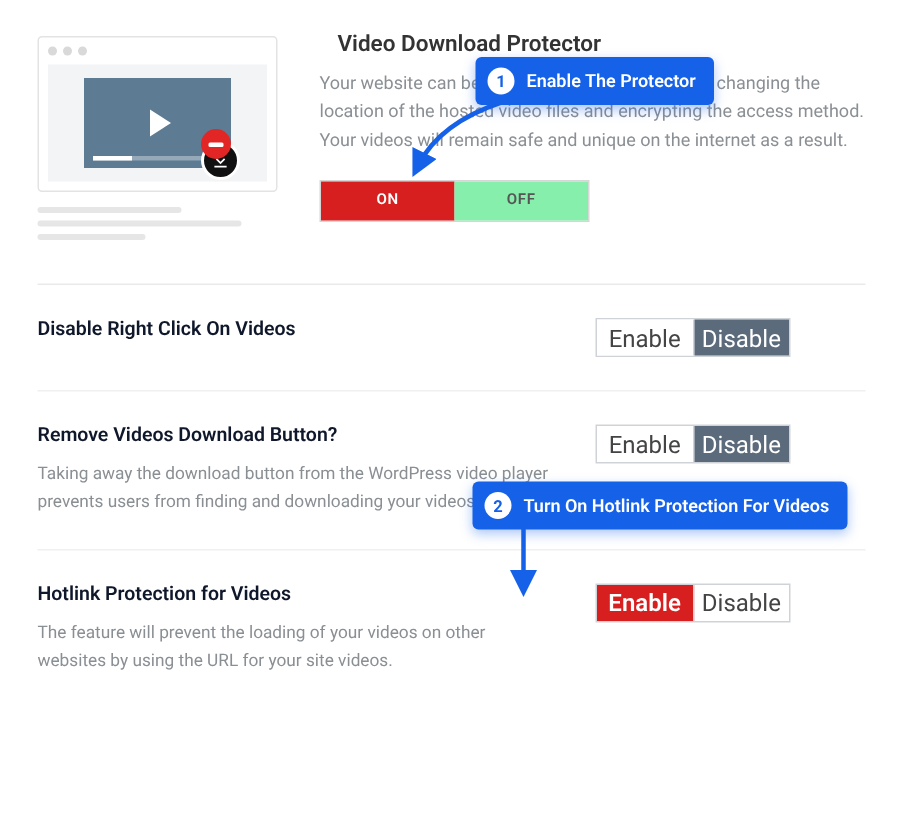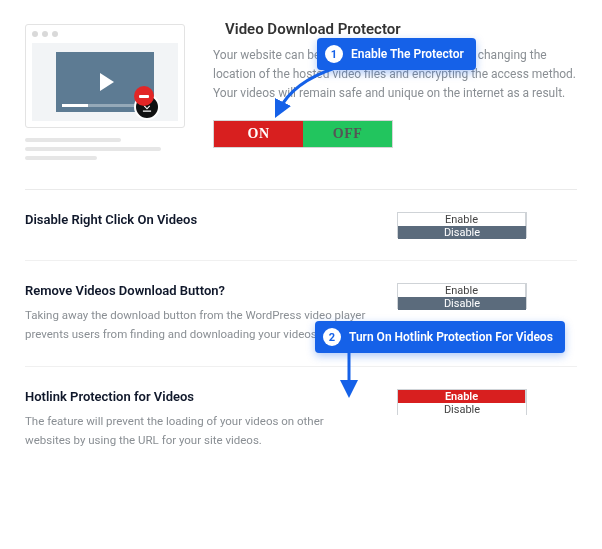--- a/index.html
+++ b/index.html
@@ -29,33 +29,33 @@
   .illus-lines { margin-top:10px; }
   .illus-lines div{height:4px;background:#e6e6e6;border-radius:2px;margin-bottom:5px;}
   .illus-lines div:nth-child(1){width:60%;}
   .illus-lines div:nth-child(2){width:85%;}
   .illus-lines div:nth-child(3){width:45%;}
 
   .hero-text { flex:1; position:relative;}
   .hero-title { font-size:15px; font-weight:600; color:#333; margin:0 12px 8px;}
   .hero-desc { font-size:12px; line-height:1.6; color:#8a8f94; margin:0 0 16px;}
 
-  .pill-group { display:flex; border:1px solid #d6d6d6; width:180px; height:28px; font-size:14px; font-weight:600;font-family:Liberation Serif, serif;}
+  .pill-group { display:flex; border:1px solid #d6d6d6; width:180px; height:28px; font-size:10px; font-weight:600;}
   .pill { flex:1; display:flex; align-items:center; justify-content:center; letter-spacing:.5px; cursor:pointer; user-select:none;}
   .pill.active-red { background:#d81f1f; color:#fff; }
-  .pill.inactive { background:#22c55e; color:#555;}
+  .pill.inactive { background:#86efac; color:#555;}
 
   .section { display:flex; padding:22px 0; border-bottom:1px solid #f0f0f0; position:relative;}
   .section:last-of-type{border-bottom:none;justify-content:center;}
   .sec-left { flex:1; padding-right:30px;}
   .sec-title { font-size:13px; font-weight:600; color:#0f172a; margin:0 0 8px;}
   .sec-desc { font-size:11.5px; line-height:1.65; color:#8a8f94; margin:0;}
   .sec-right { width:180px; flex:0 0 180px;}
 
-  .btn-group { display:flex; border:1px solid #cfd3d7; width:130px; height:26px; font-size:11px;flex-direction:column;}
+  .btn-group { display:flex; border:1px solid #cfd3d7; width:130px; height:26px; font-size:16px;}
   .btn { flex:1; display:flex; align-items:center; justify-content:center; cursor:pointer; user-select:none;}
   .btn.white { background:#fff; color:#444;}
   .btn.slate { background:#5b6b7c; color:#fff;}
   .btn.red { background:#d81f1f; color:#fff; font-weight:600;}
   .btn-group.second .btn:first-child{border-right:1px solid #cfd3d7;}
 
   
   .callout { position:absolute; background:#1561e8; color:#fff; font-size:12px; font-weight:600; padding:7px 12px 7px 8px; border-radius:4px; display:flex; align-items:center; gap:8px; box-shadow:0 3px 8px rgba(21,97,232,.35); white-space:nowrap; z-index:5;}
   .callout .num{ width:18px;height:18px;border-radius:50%;background:#fff;color:#1561e8;font-size:11px;display:flex;align-items:center;justify-content:center;font-weight:700;}
   .arrow-svg { position:absolute; z-index:4; overflow:visible;}

